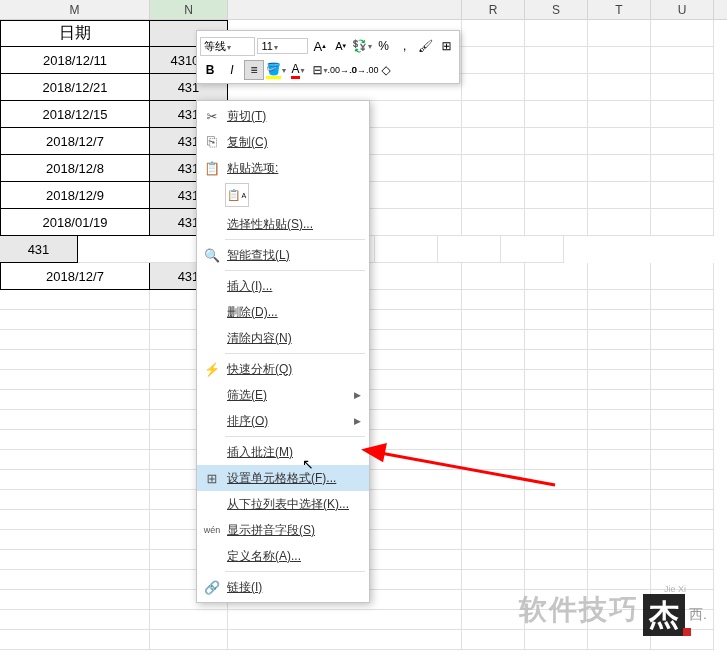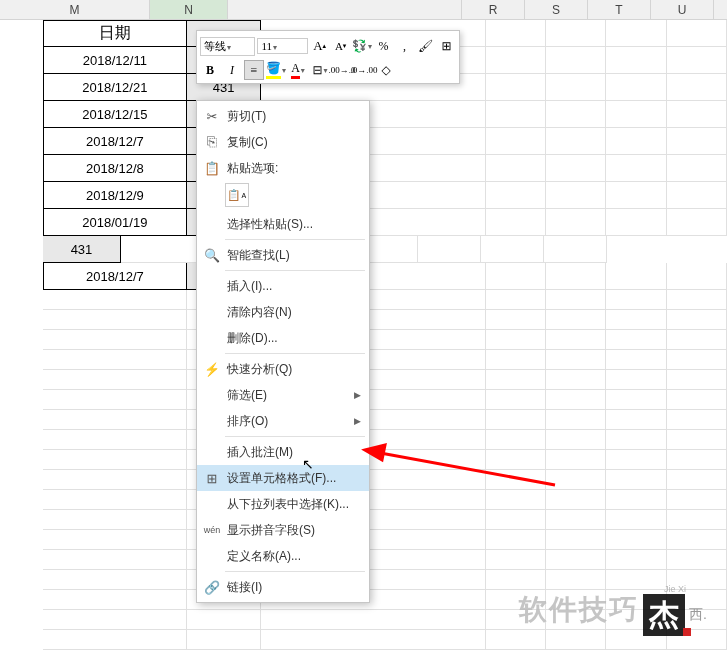--- a/index.html
+++ b/index.html
@@ -7,48 +7,48 @@
     
     .grid { position: absolute; top: 0; left: 0; right: 0; bottom: 0; }
     .col-headers { display: flex; height: 20px; background: #f0f0f0; border-bottom: 1px solid #d4d4d4; }
     .col-header { border-right: 1px solid #d4d4d4; display: flex; align-items: center; justify-content: center; font-size: 12px; color: #444; }
     .col-m { width: 150px; }
     .col-n { width: 78px; background: #d6e8d6; }
     .col-sp { width: 234px; }
     .col-r, .col-s, .col-t, .col-u { width: 63px; }
     
     .rows { }
-    .row { display: flex; height: 27px; padding-left: 43px; }
+    .row { display: flex; height: 27px; }
     .cell { border-right: 1px solid #d4d4d4; border-bottom: 1px solid #d4d4d4; display: flex; align-items: center; justify-content: center; font-size: 13px; background: #fff; }
     .cell-m { width: 150px; border: 1px solid #000; border-top: none; justify-content: center; }
     .cell-m.first { border-top: 1px solid #000; }
     .cell-n { width: 78px; border: 1px solid #000; border-top: none; border-left: none; background: #e8e8e8; }
     .cell-n.first { border-top: 1px solid #000; }
     .cell-empty { border-right: 1px solid #e0e0e0; border-bottom: 1px solid #e0e0e0; background: #fff; }
     .header-cell { font-size: 16px; font-weight: normal; }
     
     .empty-rows .row { height: 20px; }
     .empty-rows .cell { border-right: 1px solid #e0e0e0; border-bottom: 1px solid #e0e0e0; }
     .ec-m { width: 150px; }
     .ec-n { width: 78px; }
     .ec-sp { width: 234px; }
     .ec-r, .ec-s, .ec-t, .ec-u { width: 63px; }
     
     .mini-toolbar { position: absolute; top: 30px; left: 196px; width: 264px; height: 54px; background: #fff; border: 1px solid #c6c6c6; box-shadow: 2px 2px 6px rgba(0,0,0,0.2); padding: 3px; }
-    .mt-row { display: flex; align-items: center; height: 24px; gap: 2px; font-family: Liberation Serif, serif; }
+    .mt-row { display: flex; align-items: center; height: 24px; gap: 2px; }
     .mt-font { width: 58px; border: 1px solid #ccc; font-size: 11px; padding: 1px 3px; }
     .mt-size { width: 53px; border: 1px solid #ccc; font-size: 11px; padding: 1px 3px; text-align: left; }
     .mt-btn { width: 20px; height: 20px; display: flex; align-items: center; justify-content: center; font-size: 12px; cursor: pointer; }
     .mt-dd { font-size: 8px; color: #666; margin-left: 1px; }
     
     .context-menu { position: absolute; top: 100px; left: 196px; width: 174px; background: #fff; border: 1px solid #c6c6c6; box-shadow: 2px 2px 8px rgba(0,0,0,0.25); padding: 2px 0; }
     .cm-item { display: flex; align-items: center; height: 26px; padding: 0 8px 0 4px; font-size: 12px; color: #333; cursor: pointer; }
     .cm-item:hover, .cm-item.hover { background: #cde6f7; }
     .cm-icon { width: 22px; height: 20px; display: flex; align-items: center; justify-content: center; font-size: 13px; color: #555; }
-    .cm-label { flex: 1; padding-left: 4px; }
+    .cm-label { flex: 1; padding-left: 4px; text-decoration: underline; }
     .cm-arrow { font-size: 9px; color: #666; }
     .cm-sep { height: 1px; background: #e0e0e0; margin: 2px 4px 2px 28px; }
     .cm-paste-opts { display: flex; gap: 4px; padding: 2px 0 4px 28px; }
     .cm-paste-btn { width: 24px; height: 24px; border: 1px solid #ccc; display: flex; align-items: center; justify-content: center; font-size: 11px; background: #fff; }
     
     .arrow-annotation { position: absolute; top: 440px; left: 360px; width: 200px; height: 50px; pointer-events: none; }
     .arrow-line { stroke: #ff0000; stroke-width: 3; fill: #ff0000; }
     
     .watermark { position: absolute; bottom: 20px; right: 20px; display: flex; align-items: center; gap: 4px; opacity: 0.85; }
     .wm-text { font-size: 28px; color: #bbb; font-weight: bold; letter-spacing: 2px; }
@@ -386,25 +386,25 @@
       <span class="cm-icon">🔍</span>
       <span class="cm-label">智能查找(L)</span>
     </div>
   <div class="cm-sep"></div>
   <div class="cm-item">
       <span class="cm-icon"></span>
       <span class="cm-label">插入(I)...</span>
     </div>
   <div class="cm-item">
       <span class="cm-icon"></span>
+      <span class="cm-label">删除(D)...</span>
+    </div>
+  <div class="cm-item">
+      <span class="cm-icon"></span>
       <span class="cm-label">清除内容(N)</span>
-    </div>
-  <div class="cm-item">
-      <span class="cm-icon"></span>
-      <span class="cm-label">删除(D)...</span>
     </div>
   <div class="cm-sep"></div>
   <div class="cm-item">
       <span class="cm-icon">⚡</span>
       <span class="cm-label">快速分析(Q)</span>
     </div>
   <div class="cm-item">
       <span class="cm-icon"></span>
       <span class="cm-label">筛选(E)</span>
       <span class="cm-arrow">▶</span>

